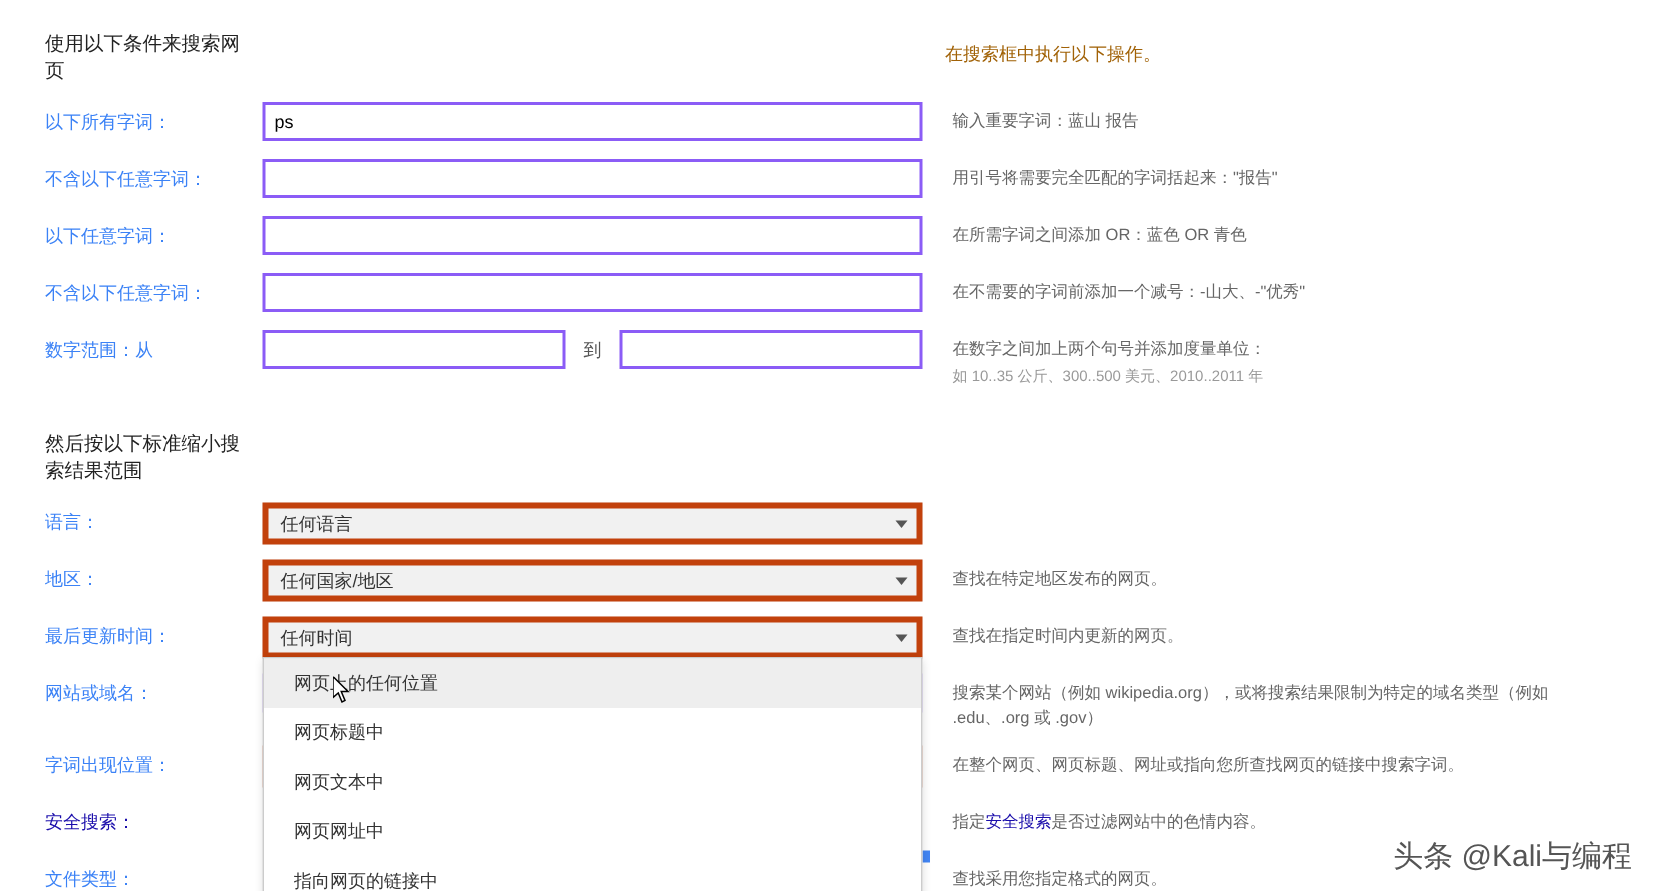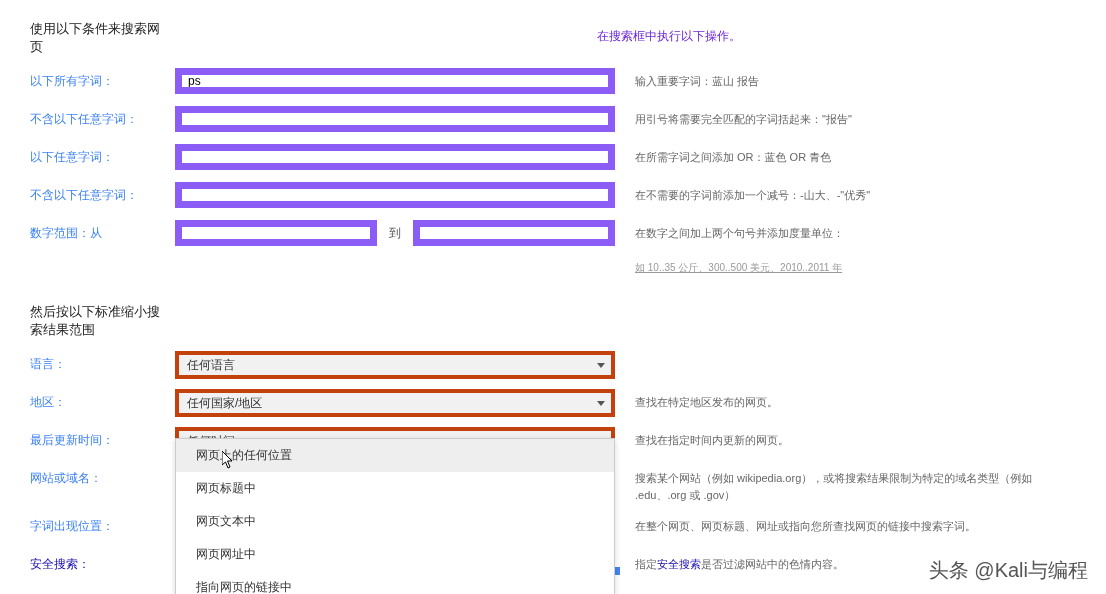--- a/index.html
+++ b/index.html
@@ -43,26 +43,26 @@
     align-items: center;
   }
   .help-col {
     flex: 1;
     padding-left: 20px;
     font-size: 11px;
     color: #666;
     line-height: 1.5;
     padding-top: 5px;
   }
-  .help-col .sub { font-size: 10px; color: #999; margin-top: 18px; text-decoration: underline; }
+  .help-col .sub { font-size: 10px; color: #999; margin-top: 2px; }
   .help-col a { color: #1a0dab; text-decoration: none; }
   input[type="text"] {
     width: 100%;
     height: 26px;
-    border: 7px solid #8b5cf6;
+    border: 2px solid #8b5cf6;
     padding: 0 6px;
     font-size: 12px;
     background: #fff;
   }
   .range-input { flex: 1; }
   .range-sep { padding: 0 4px; color: #555; }
   select, .select-like {
     width: 100%;
     height: 28px;
     border: 4px solid #c2410c;
@@ -81,24 +81,24 @@
     position: absolute;
     right: 10px;
     top: 12px;
     border-left: 4px solid transparent;
     border-right: 4px solid transparent;
     border-top: 5px solid #555;
     pointer-events: none;
   }
   .header-right {
     position: absolute;
-    left: 597px;
+    left: 630px;
     top: 28px;
     font-size: 12px;
-    color: #6d28d9;
+    color: #a16207;
   }
   .dropdown-panel {
     position: absolute;
     left: 175px;
     top: 438px;
     width: 440px;
     background: #fff;
     border: 1px solid #ccc;
     box-shadow: 0 2px 6px rgba(0,0,0,0.15);
     z-index: 10;
@@ -252,20 +252,21 @@
     <div class="label-col link">安全搜索：</div>
     <div class="input-col"></div>
     <div class="help-col">
       <span>指定</span><a href="#">安全搜索</a><span>是否过滤网站中的色情内容。</span>
     </div>
   </div>
 
   <div class="row">
     <div class="label-col">文件类型：</div>
     <div class="input-col"></div>
+    <div class="help-col">查找采用您指定格式的网页。</div>
   </div>
 
 </div>
 
 <div class="dropdown-panel">
   <div class="dropdown-item hover">网页上的任何位置</div>
   <div class="dropdown-item">网页标题中</div>
   <div class="dropdown-item">网页文本中</div>
   <div class="dropdown-item">网页网址中</div>
   <div class="dropdown-item">指向网页的链接中</div>

